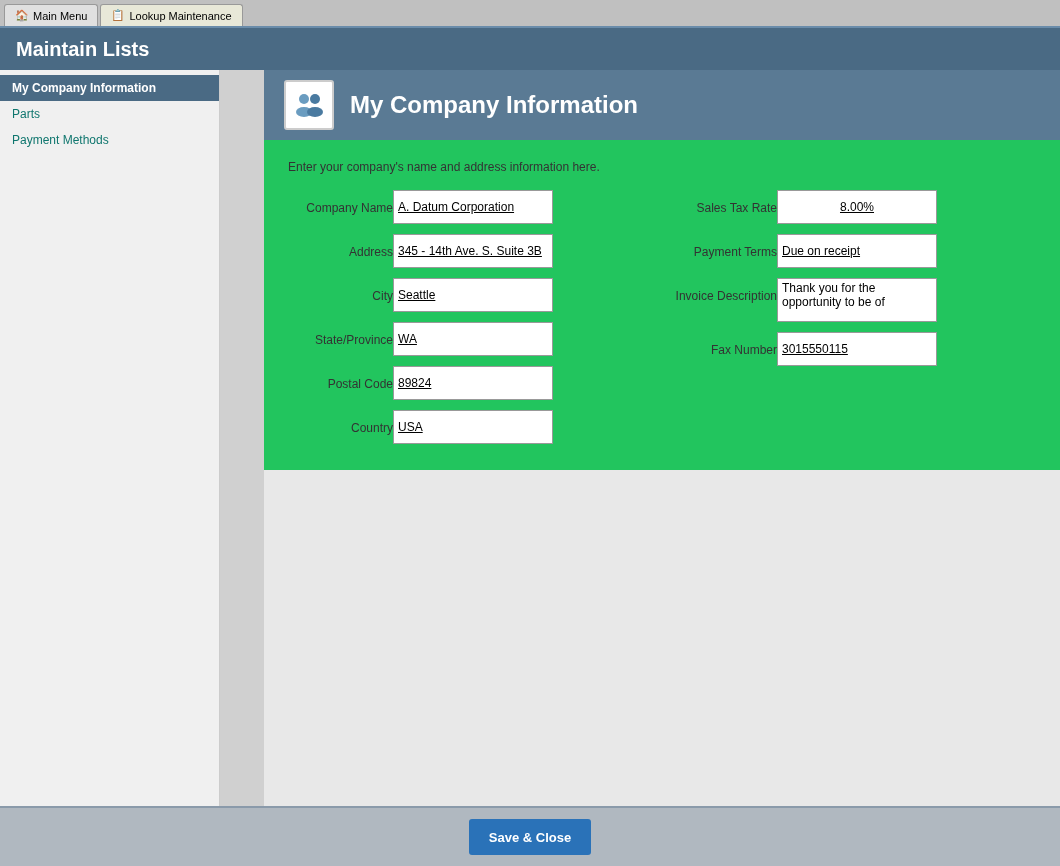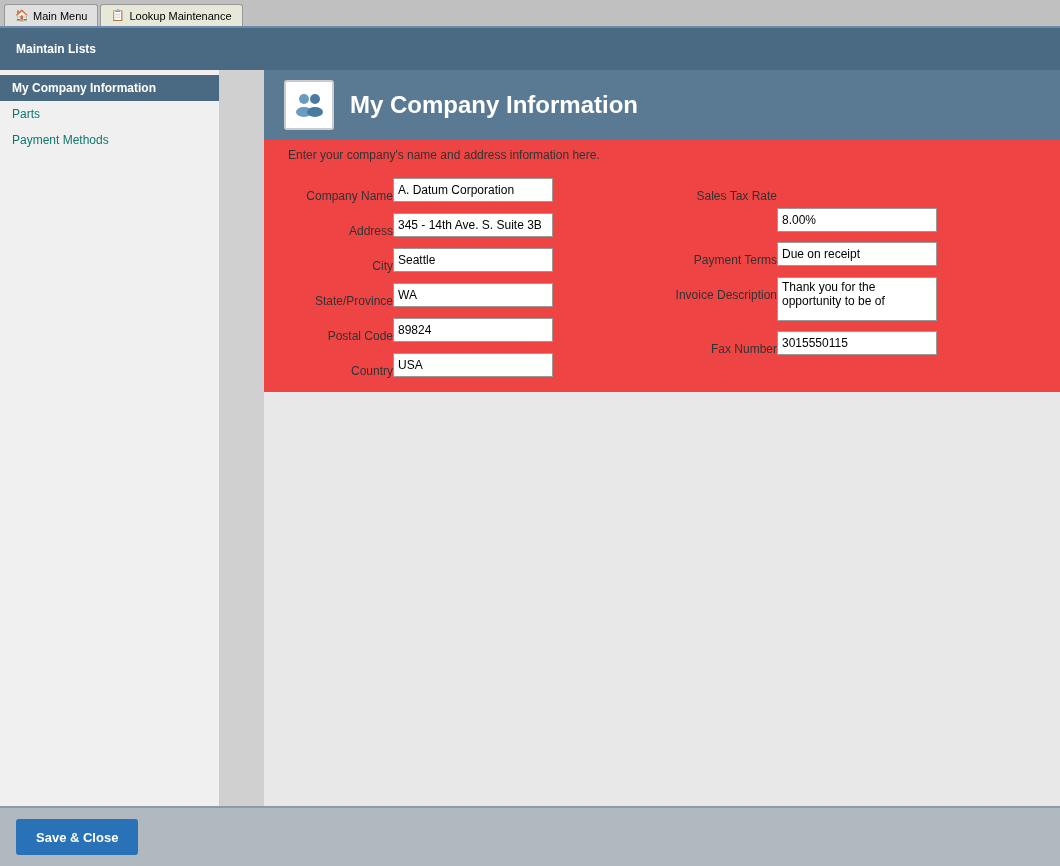--- a/index.html
+++ b/index.html
@@ -48,21 +48,21 @@
       display: inline-flex;
       align-items: center;
       justify-content: center;
     }
 
     
     .app-header {
       background: #4a6a84;
       color: white;
       padding: 8px 16px;
-      font-size: 12px;
+      font-size: 20px;
       font-weight: bold;
       height: 42px;
       display: flex;
       align-items: center;
     }
 
     
     .main-content {
       display: flex;
       flex: 1;
@@ -118,22 +118,22 @@
       font-size: 24px;
     }
     .page-header-title {
       color: white;
       font-size: 24px;
       font-weight: bold;
     }
 
     
     .form-area {
-      padding: 8px 24px;
-      background: #ef4444;
+      padding: 20px 24px;
+      background: #22c55e;
     }
     .form-description {
       font-size: 12px;
       color: #333;
       margin-bottom: 16px;
     }
 
     
     .form-grid {
       display: grid;
@@ -158,49 +158,50 @@
       padding-top: 3px;
       text-align: right;
       margin-top: 8px;
     }
     .form-input {
       border: 1px solid #999;
       background: white;
       padding: 2px 4px;
       font-size: 12px;
       font-family: inherit;
-      height: 24px;
+      height: 34px;
       width: 160px;
+      text-decoration: underline;
     }
     .form-input.wide {
       width: 160px;
     }
     .form-input.right-align {
-      text-align: left;
-      margin-top: 30px;
+      text-align: center;
     }
     .form-textarea {
       border: 1px solid #999;
       background: white;
       padding: 2px 4px;
       font-size: 12px;
       font-family: inherit;
       width: 160px;
       height: 44px;
       resize: none;
     }
 
     
     .bottom-bar {
       background: #b0b8c0;
       height: 60px;
       display: flex;
       align-items: center;
       padding: 0 16px;
       border-top: 2px solid #8a9aaa;
+      justify-content: center;
     }
     .save-close-btn {
       background: #2a72b8;
       color: white;
       border: none;
       padding: 8px 20px;
       font-size: 13px;
       font-weight: bold;
       cursor: pointer;
       border-radius: 3px;

